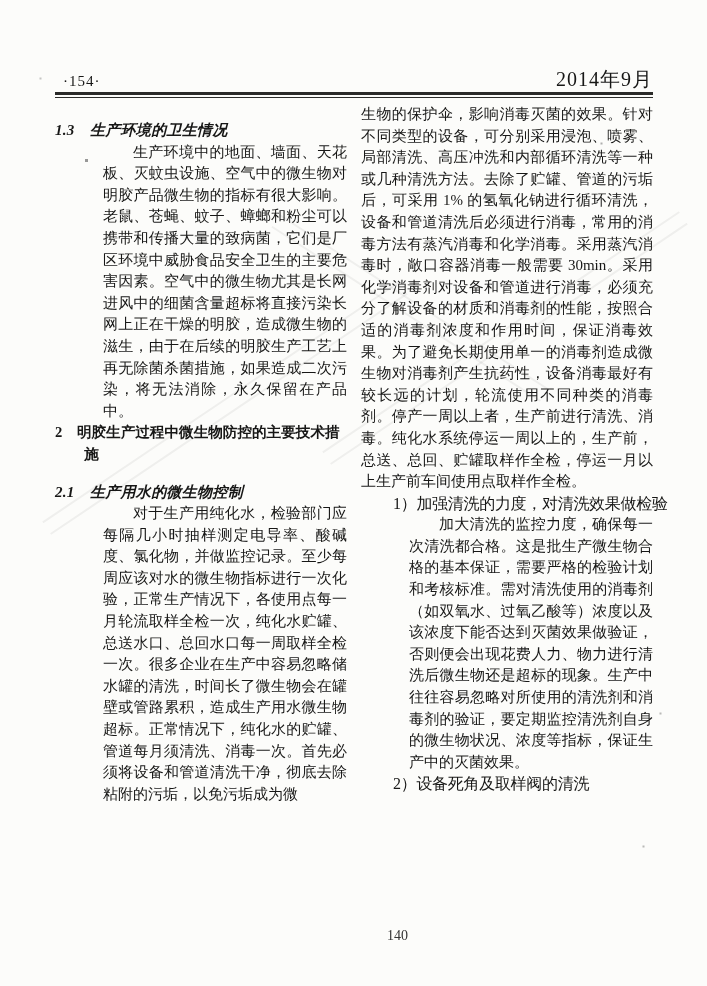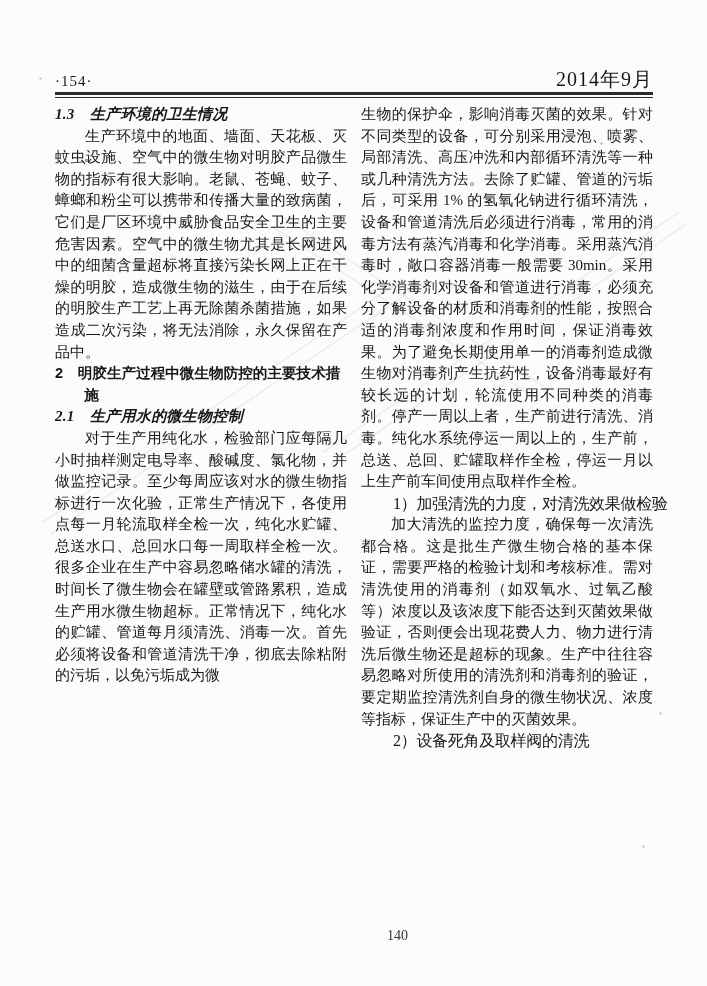--- a/index.html
+++ b/index.html
@@ -7,49 +7,50 @@
     position:relative;
     width:707px;height:986px;
     background:#fcfcfa;
     overflow:hidden;
     font-family:"Liberation Serif","DejaVu Serif",serif;
     color:#171716;
   }
   .inner{position:absolute;left:55px;top:66px;width:598px;}
   .header{
     display:flex;justify-content:space-between;align-items:baseline;
-    font-size:15px;height:22px;
+    font-size:15px;height:22px;margin-left:8px;
   }
   .page-label{letter-spacing:1px;}
   .journal-title{
     font-weight:bold;font-size:15.5px;letter-spacing:6px;
     transform:translateX(-14px);
   }
   .issue-date{font-size:20px;letter-spacing:1px;}
   .rule{
     margin-top:4px;
     border-top:3px solid #2b2b29;
     border-bottom:1.5px solid #2b2b29;
     height:2px;
   }
   .content{display:flex;gap:14px;margin-top:6px;}
   .column{
     width:292px;
     font-size:15px;line-height:21.6px;
     text-align:justify;
   }
   .block{margin:0;}
-  .para{text-indent:2em;}
+  .para{text-indent:2em;margin-left:48px;}
   .para-cont{text-indent:0;}
   .h-kai{
     font-weight:700;font-style:italic;
     letter-spacing:0.3px;
+    margin-top:16px;
   }
   .h-bold{
-    font-family:Liberation Sans, sans-serif;
+    font-family:Liberation Serif, serif;
     font-weight:bold;font-size:14.6px;
     padding-left:2em;text-indent:-2em;
     text-align:left;
   }
   .sub-item{
     text-indent:2em;font-size:16px;letter-spacing:-0.3px;
     white-space:nowrap;
   }
   .footer{
     position:absolute;left:0;top:928px;width:707px;

